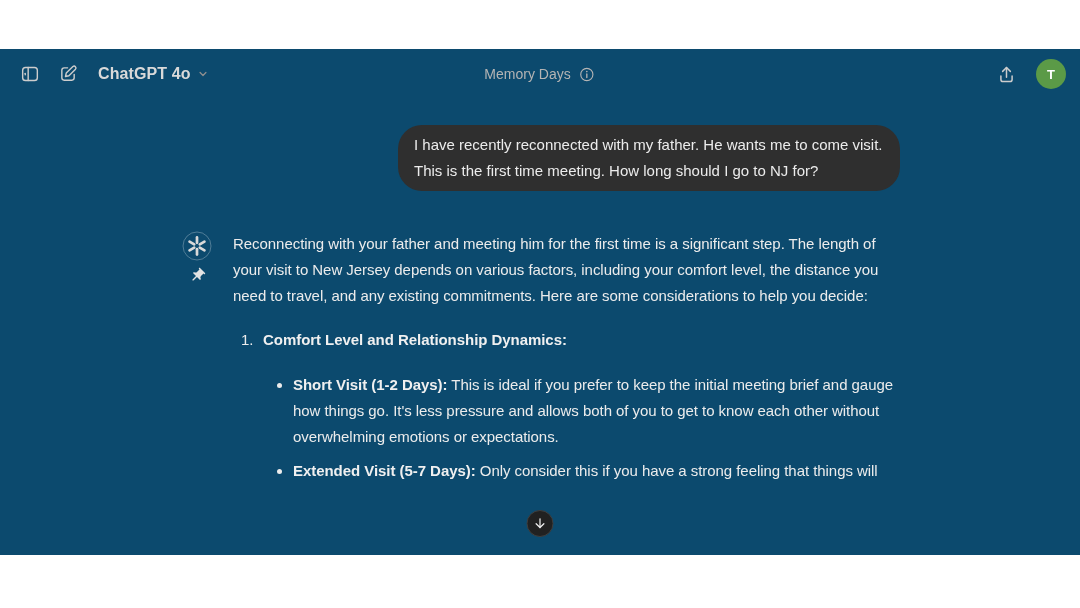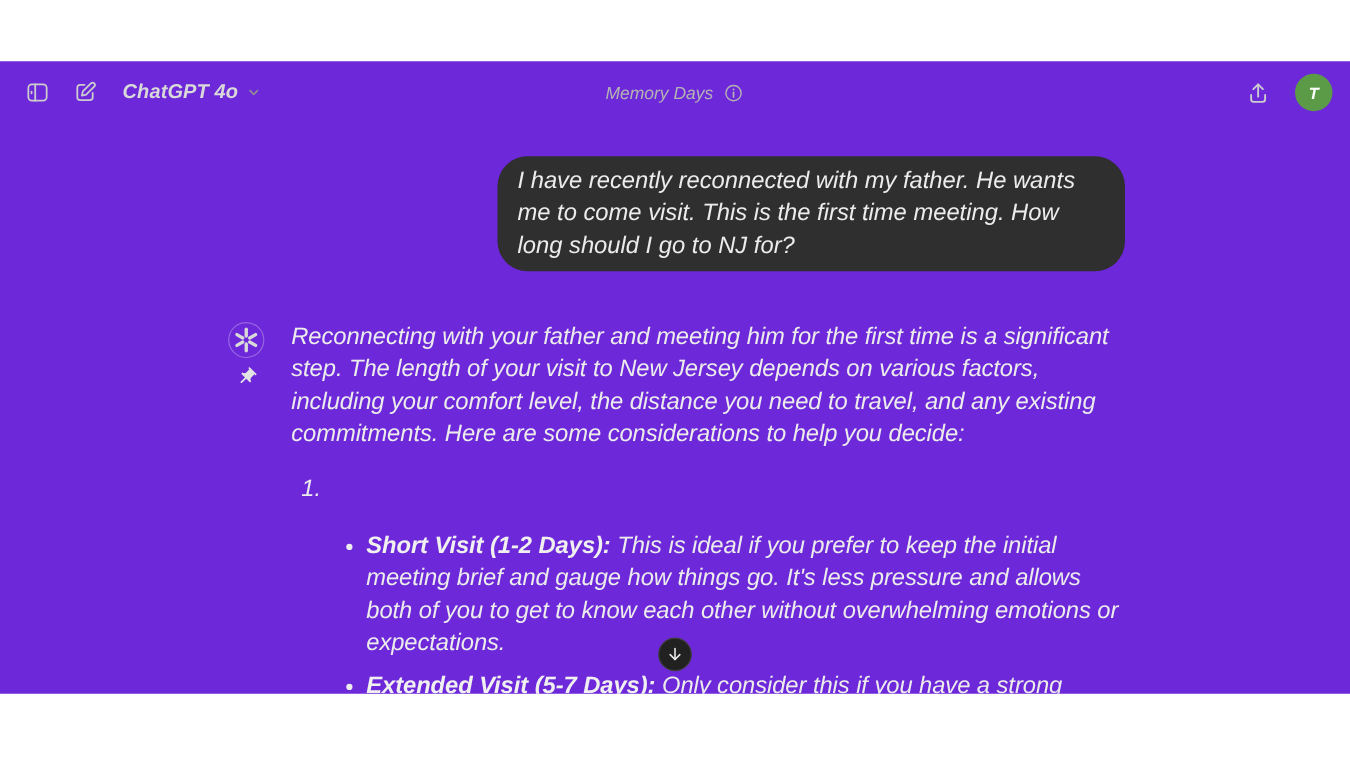--- a/index.html
+++ b/index.html
@@ -6,24 +6,23 @@
   html, body {
     width: 1080px; height: 608px;
     background: #ffffff;
     font-family: "Liberation Sans", sans-serif;
     overflow: hidden;
     position: relative;
   }
   .app {
     position: absolute; top: 49px; left: 0;
     width: 1080px; height: 506px;
-    background: #6d28d9;
+    background: #0c4a6e;
     color: #ececec;
     overflow: hidden;
-    font-style: italic;
   }
   
   .header {
     position: relative;
     height: 50px;
     display: flex; align-items: center; justify-content: space-between;
     padding: 0 14px;
   }
   .header-left { display: flex; align-items: center; gap: 6px; }
   .icon-btn {
@@ -45,21 +44,21 @@
   }
   .header-right { display: flex; align-items: center; gap: 14px; }
   .avatar {
     width: 30px; height: 30px; border-radius: 50%;
     background: #5b9a47; color: #ffffff;
     font-size: 13px; font-weight: 700;
     display: flex; align-items: center; justify-content: center;
     cursor: pointer;
   }
   
-  .chat { width: 720px; margin: 15px auto; font-size: 19px; line-height: 26px; }
+  .chat { width: 720px; margin: 15px auto; font-size: 15px; line-height: 26px; }
   .user-row { display: flex; justify-content: flex-end; margin-top: 26px; }
   .user-bubble {
     background: #2f2f2f;
     border-radius: 24px;
     padding: 7px 16px;
     max-width: 502px;
     color: #ececec;
   }
   .assistant-row { display: flex; margin-top: 40px; }
   .assistant-gutter { width: 53px; flex: none; padding-left: 2px; }
@@ -176,20 +175,21 @@
             <path transform="rotate(45 12 12)" fill="#e3e3e3" d="M16 9V4h1c.55 0 1-.45 1-1s-.45-1-1-1H7c-.55 0-1 .45-1 1s.45 1 1 1h1v5c0 1.66-1.34 3-3 3v2h5.97v7l1 1 1-1v-7H19v-2c-1.66 0-3-1.34-3-3z"></path>
           </svg>
         </div>
       </div>
 
       <div class="assistant-content">
         <p>Reconnecting with your father and meeting him for the first time is a significant step. The length of your visit to New Jersey depends on various factors, including your comfort level, the distance you need to travel, and any existing commitments. Here are some considerations to help you decide:</p>
 
         <div class="list-heading">
           <span class="list-number">1.</span>
+          <strong>Comfort Level and Relationship Dynamics:</strong>
         </div>
 
         <ul class="bullets">
           <li class="bullet">
             <strong>Short Visit (1-2 Days):</strong>
             <span>This is ideal if you prefer to keep the initial meeting brief and gauge how things go. It's less pressure and allows both of you to get to know each other without overwhelming emotions or expectations.</span>
           </li>
           <li class="bullet">
             <strong>Extended Visit (5-7 Days):</strong>
             <span>Only consider this if you have a strong feeling that things will</span>

